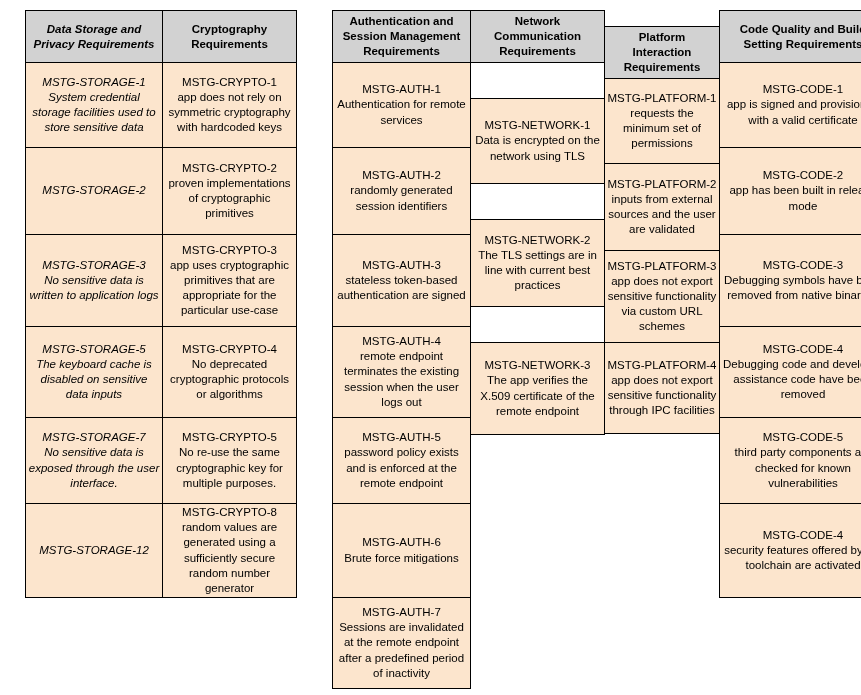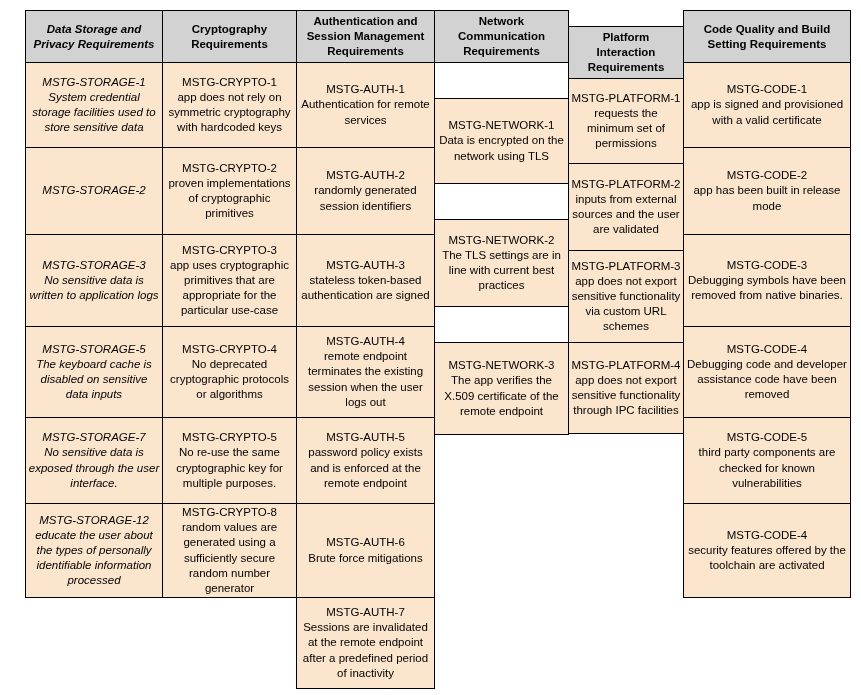--- a/index.html
+++ b/index.html
@@ -18,21 +18,21 @@
     display: flex;
     align-items: flex-start;
   }
   .col {
     display: flex;
     flex-direction: column;
   }
   .col + .col { margin-left: -1px; }
   .c0 { width: 138px; font-style: italic; }
   .c1 { width: 135px; }
-  .c2 { width: 139px; }
+  .c2 { width: 139px; padding-left: 36px; }
   .c3 { width: 135px; gap: 36px; }
   .c4 { width: 116px; margin-top: 16px; }
   .c5 { width: 168px; }
   .cell {
     box-sizing: border-box;
     border: 1px solid #000000;
     background: #fce5cd;
     display: flex;
     flex-direction: column;
     justify-content: center;
@@ -81,21 +81,20 @@
     <div class="cell rh4">
       <div>MSTG-STORAGE-5</div>
       <div>The keyboard cache is disabled on sensitive data inputs</div>
     </div>
     <div class="cell rh5">
       <div>MSTG-STORAGE-7</div>
       <div>No sensitive data is exposed through the user interface.</div>
     </div>
     <div class="cell rh6">
       <div>MSTG-STORAGE-12</div>
-      <div>educate the user about the types of personally identifiable information processed</div>
     </div>
   </div>
 
   <div class="col c1">
     <div class="cell hdr rh0">Cryptography Requirements</div>
     <div class="cell rh1">
       <div>MSTG-CRYPTO-1</div>
       <div>app does not rely on symmetric cryptography with hardcoded keys</div>
     </div>
     <div class="cell rh2">

